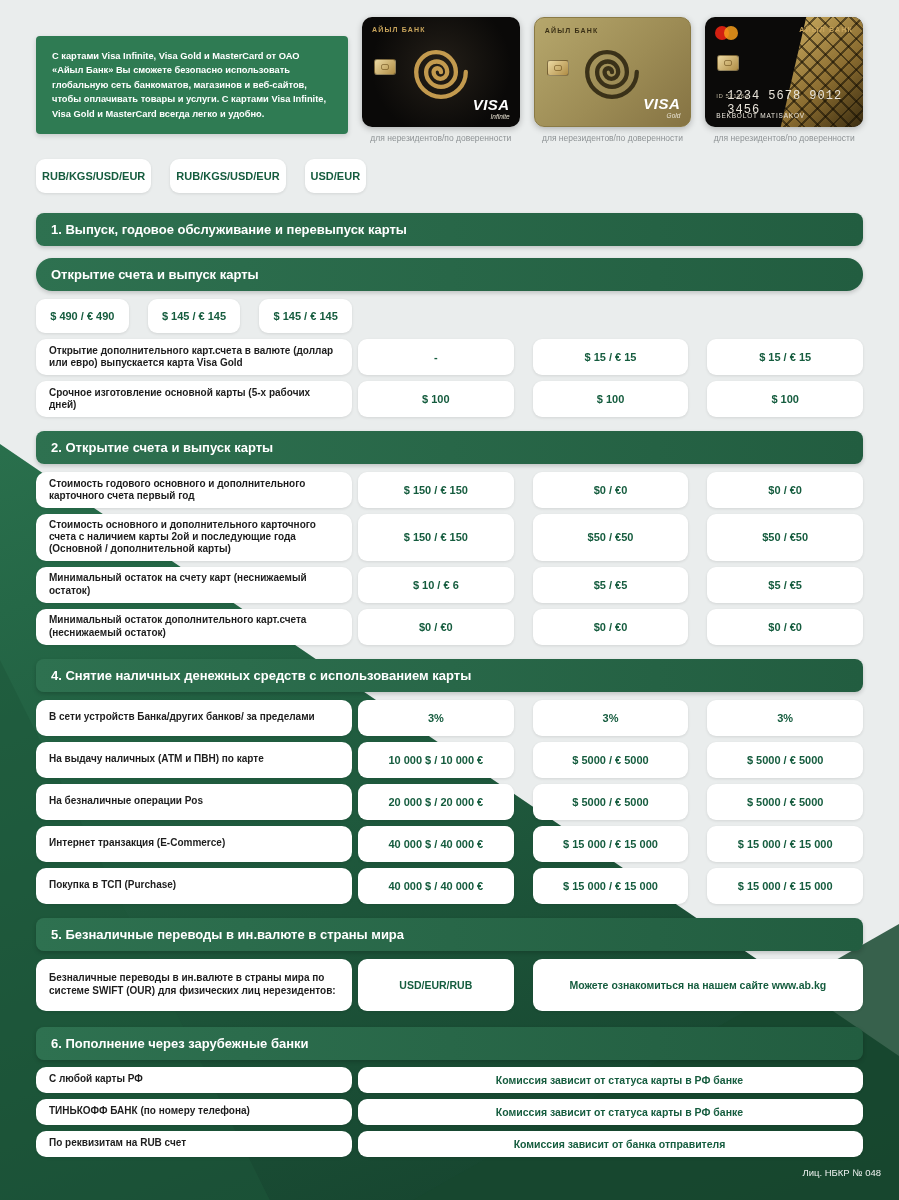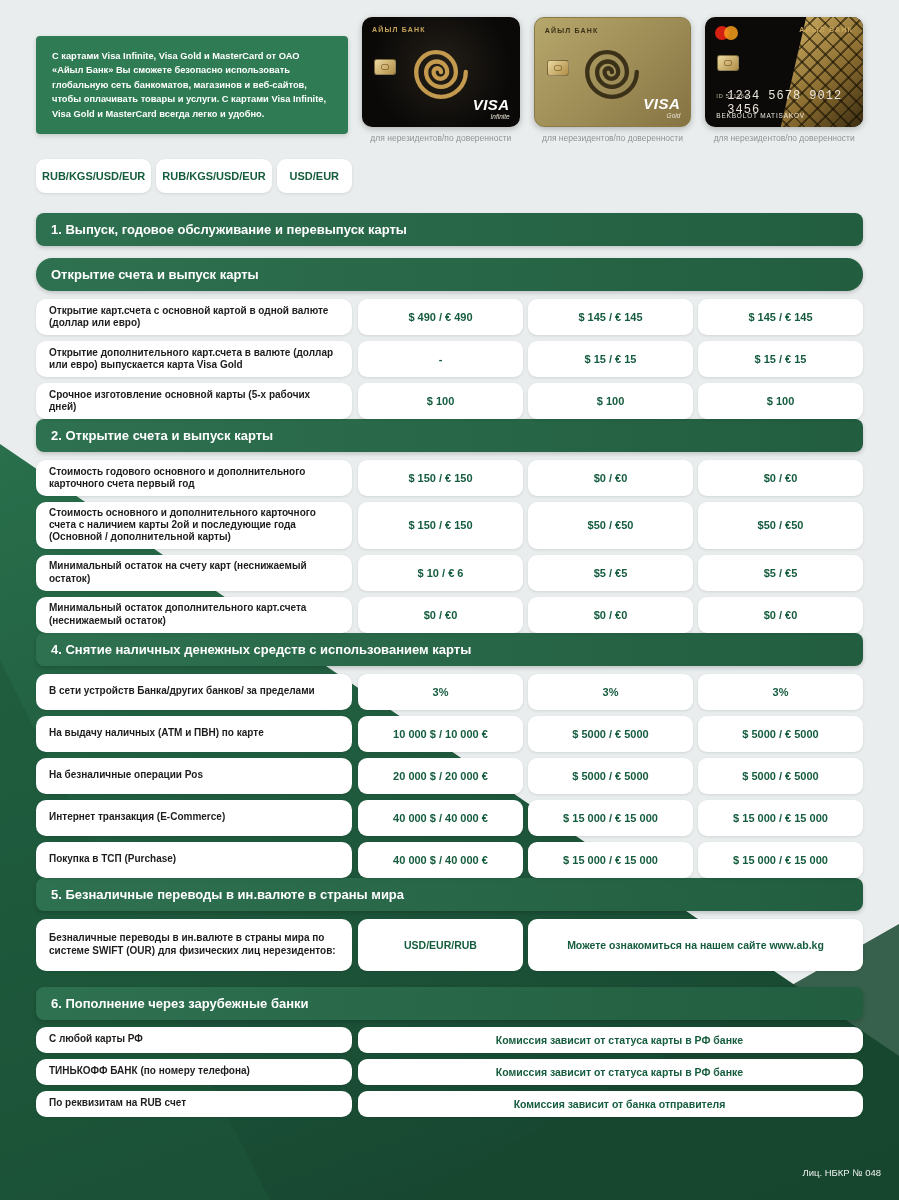--- a/index.html
+++ b/index.html
@@ -43,34 +43,34 @@
   .mc-logo { position:absolute; top:9px; left:10px; width:26px; height:14px; z-index:2; }
   .mc-logo i { position:absolute; top:0; width:14px; height:14px; border-radius:50%; }
   .mc-logo .c1 { left:0; background:#d32011; }
   .mc-logo .c2 { left:9px; background:#f79e1b; opacity:.85; }
   .mc-number { position:absolute; left:11px; top:72px; font-size:12px; letter-spacing:1px; color:#e9e4da; font-family:"Liberation Mono","DejaVu Sans Mono",monospace; z-index:2;margin-left:11px; }
   .mc-id { position:absolute; left:11px; top:76px; font-size:6px; color:#bdb49f; letter-spacing:.5px; z-index:2; }
   .mc-holder { position:absolute; left:11px; bottom:8px; font-size:6.5px; color:#e9e4da; letter-spacing:.8px; z-index:2; }
 
   
   .row { display:grid; grid-template-columns:316px 1fr; gap:6px; }
-  .vals { display:grid; grid-template-columns:repeat(3,1fr); gap:5px; }
+  .vals { display:grid; grid-template-columns:repeat(3,1fr); gap:19px; }
   .cell { background:#fff; border-radius:9px; box-shadow:0 1px 3px rgba(0,0,0,.10); }
   .label { padding:5px 13px; display:flex; align-items:center; font-weight:700; font-size:10px; color:#1d1d1d; line-height:1.22; min-height:36px; border-radius:10px; }
   .val { display:flex; align-items:center; justify-content:center; text-align:center; color:#155c3e; font-weight:700; font-size:11px; min-height:34px; padding:2px 6px; }
   .span2 { grid-column:span 2; }
   .span3 { grid-column:1 / -1;padding-left:24px; }
   .compact { min-height:26px; }
   .val.compact { font-size:10.5px; }
 
   .currency-row { margin-bottom:20px; }
   .currency-row .label { min-height:34px; font-size:11px; }
 
   .bar { height:33px; display:flex; align-items:center; padding:0 15px; border-radius:8px; background:linear-gradient(90deg,#2e7150 0%,#225d40 100%); color:#fff; font-weight:700; font-size:13px; box-shadow:0 2px 4px rgba(0,0,0,.18); }
-  .mt20 { margin-top:20px; } .mt14 { } .mt12 { margin-top:12px;border-radius:16px; } .mt16 { margin-top:16px; }
+  .mt20 { margin-top:20px; } .mt14 { margin-top:14px; } .mt12 { margin-top:12px;border-radius:16px; } .mt16 { margin-top:16px; }
   .rows { margin-top:8px; display:flex; flex-direction:column; gap:6px; }
   .rows.tight { gap:6px; margin-top:7px; }
   .swift .label { min-height:52px; }
   .swift .val { min-height:52px; font-size:10.5px; }
 
   .footer { position:absolute; right:18px; bottom:22px; color:rgba(255,255,255,.92); font-size:9.5px; z-index:2; }
 </style>
 </head>
 <body>
 
@@ -139,21 +139,20 @@
         <div class="cell val">RUB/KGS/USD/EUR</div>
         <div class="cell val">RUB/KGS/USD/EUR</div>
         <div class="cell val">USD/EUR</div>
       </div>
     </div>
 
     <div class="bar mt20">1. Выпуск, годовое обслуживание и перевыпуск карты</div>
     <div class="bar mt12">Открытие счета и выпуск карты</div>
     <div class="rows">
       <div class="row">
-        <div class="cell label">Открытие карт.счета с основной картой в одной валюте (доллар или евро)</div>
         <div class="vals">
           <div class="cell val">$ 490 / € 490</div>
           <div class="cell val">$ 145 / € 145</div>
           <div class="cell val">$ 145 / € 145</div>
         </div>
       </div>
       <div class="row">
         <div class="cell label">Открытие дополнительного карт.счета в валюте (доллар или евро) выпускается карта Visa Gold</div>
         <div class="vals">
           <div class="cell val">-</div>

